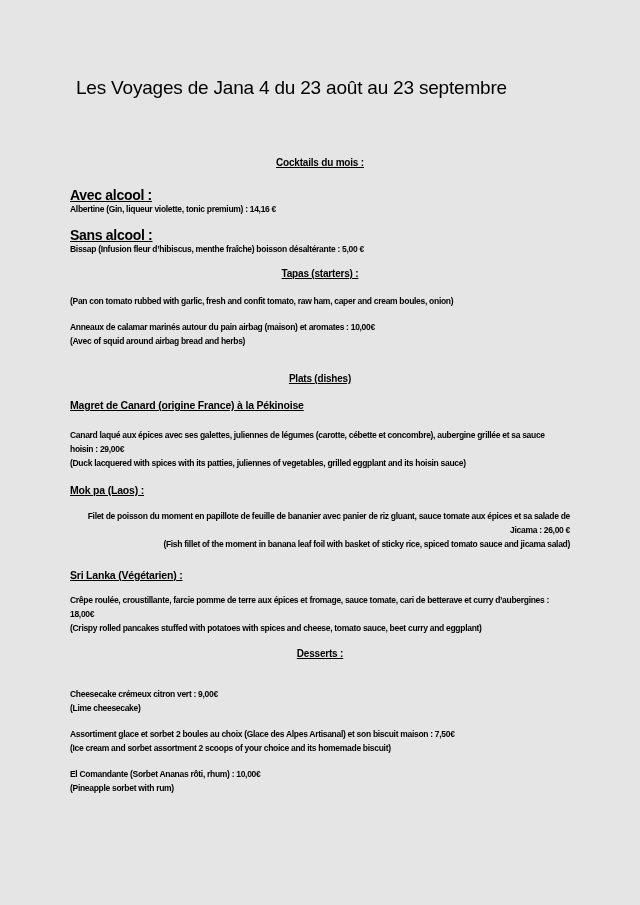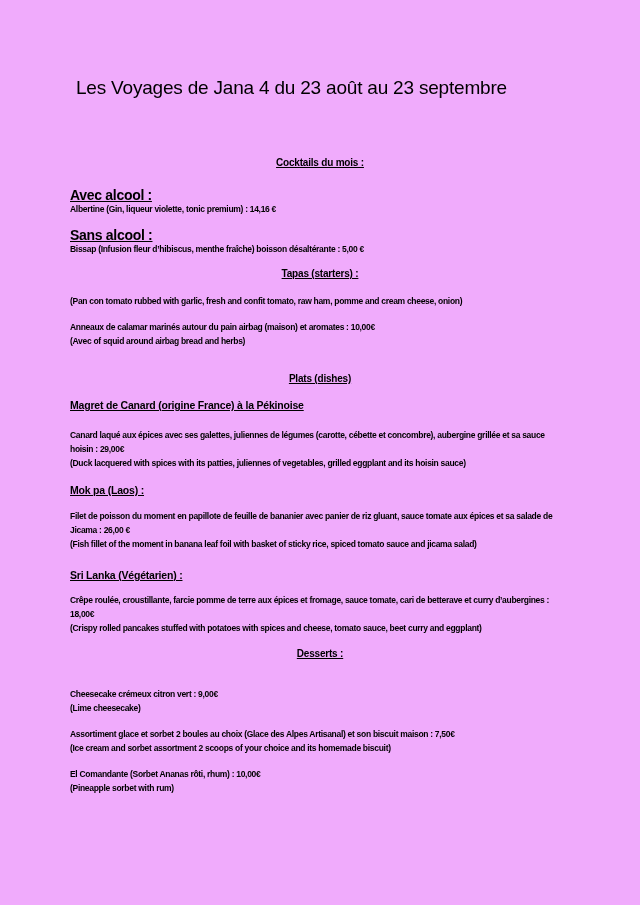--- a/index.html
+++ b/index.html
@@ -1,21 +1,21 @@
 <!DOCTYPE html>
 <html lang="fr"><head>
 <meta charset="utf-8">
 <style>
   * { margin: 0; padding: 0; box-sizing: border-box; }
   html, body { background: #ffffff; }
   .page {
     position: relative;
     width: 640px;
     height: 905px;
-    background: #f0abfc;
+    background: #e5e5e5;
     color: #000000;
     overflow: hidden;
     padding: 75px 70px 0 70px;
     font-family: "Liberation Sans", "DejaVu Sans", sans-serif;
     letter-spacing: -0.3px;
   }
   .content { width: 500px; }
   .doc-title {
     font-size: 19px;
     font-weight: 400;
@@ -43,21 +43,21 @@
   }
   .group-label {
     font-size: 14px;
     font-weight: 700;
     text-decoration: underline;
     line-height: 14px;
   }
   .menu-item { margin-bottom: 12px; }
   .menu-item.last-of-cocktails { margin-bottom: 11px; }
   .menu-item.mb13 { margin-bottom: 24px; }
-  .menu-item.mb16 { margin-bottom: 16px; }
+  .menu-item.mb16 { margin-bottom: 16px; text-align: right; }
   .dish-heading {
     font-size: 10.5px;
     font-weight: 700;
     text-decoration: underline;
     line-height: 16px;
     letter-spacing: -0.2px;
   }
   .dish-heading.magret { margin-bottom: 15px; }
   .dish-heading.mokpa  { margin-bottom: 11px; }
   .dish-heading.sri    { margin-bottom: 10px; }
@@ -75,21 +75,21 @@
       <p class="group-label">Avec alcool :</p>
       <p class="body-text">Albertine (Gin, liqueur violette, tonic premium) : 14,16 €</p>
     </div>
     <div class="menu-item last-of-cocktails">
       <p class="group-label">Sans alcool :</p>
       <p class="body-text">Bissap (Infusion fleur d’hibiscus, menthe fraîche) boisson désaltérante : 5,00 €</p>
     </div>
 
     <h2 class="section-heading tapas">Tapas (starters) :</h2>
     <div class="menu-item">
-      <p class="body-text">(Pan con tomato rubbed with garlic, fresh and confit tomato, raw ham, pomme and cream cheese, onion)</p>
+      <p class="body-text">(Pan con tomato rubbed with garlic, fresh and confit tomato, raw ham, caper and cream boules, onion)</p>
     </div>
     <div class="menu-item mb13">
       <p class="body-text">Anneaux de calamar marinés autour du pain airbag (maison) et aromates : 10,00€</p>
       <p class="body-text">(Avec of squid around airbag bread and herbs)</p>
     </div>
 
     <h2 class="section-heading plats">Plats (dishes)</h2>
 
     <h3 class="dish-heading magret">Magret de Canard (origine France) à la Pékinoise</h3>
     <div class="menu-item">

